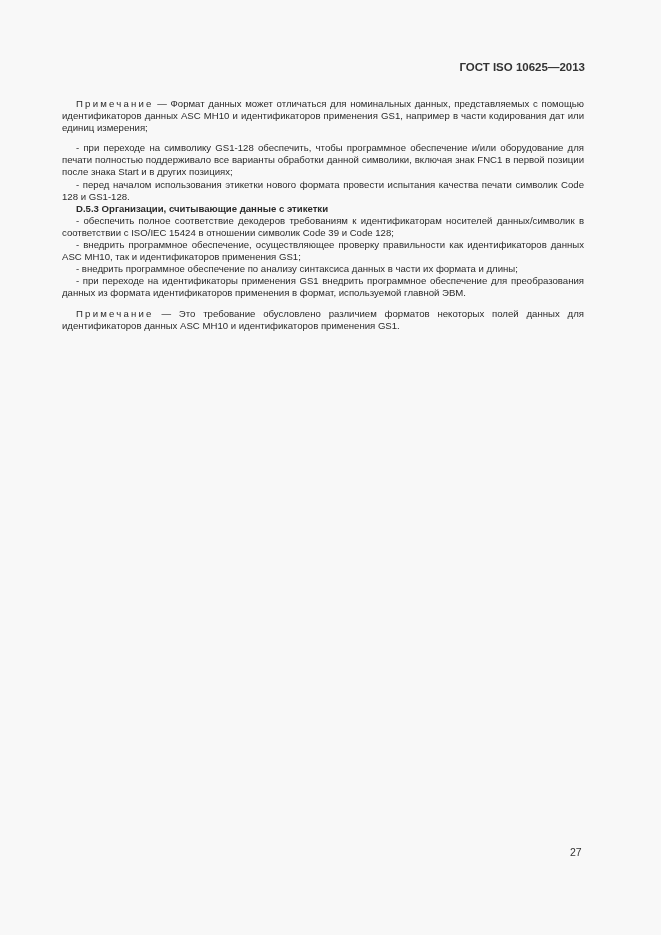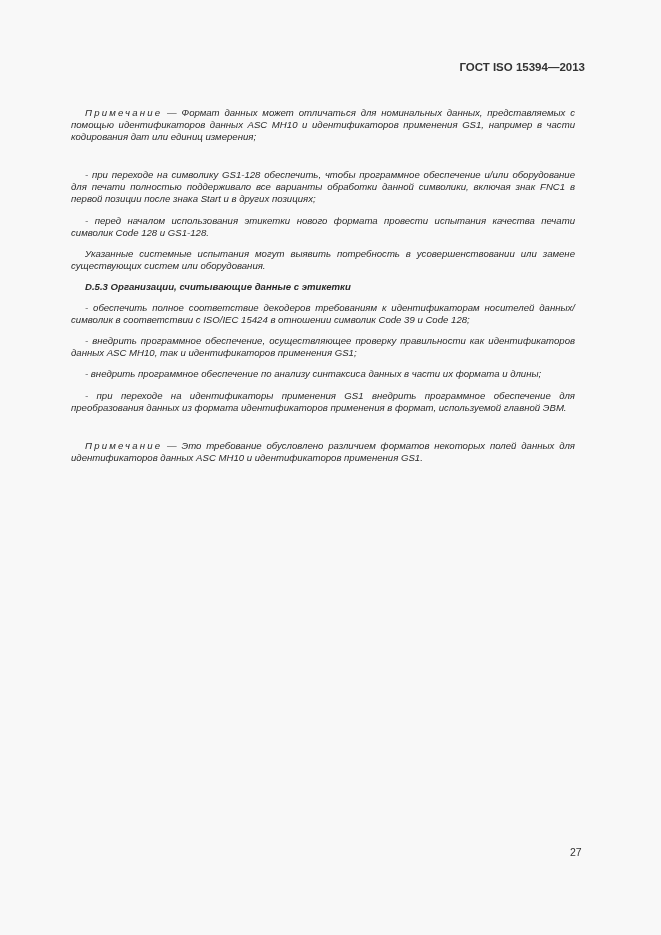--- a/index.html
+++ b/index.html
@@ -13,42 +13,41 @@
   }
   .header {
     position: absolute; top: 61px; right: 76px;
     font-weight: bold; font-size: 11.5px; color: #333;
   }
   .content {
     position: absolute; left: 62px; top: 98px; width: 522px;
     font-size: 9.6px; line-height: 12.1px;
     text-align: justify;
   }
-  .p { margin: 9px; text-indent: 14px; font-style: italic; }
+  .p { margin: 0; text-indent: 14px; }
   .gap { height: 8px; }
   .spaced { letter-spacing: 2.2px; }
   .bold { font-weight: bold; }
   .pagenum {
     position: absolute; top: 846px; left: 570px;
     font-size: 10.5px; color: #333; text-align: center;
   }
 </style>
 </head>
 <body>
 
-<div class="header">ГОСТ ISO 15394—2013</div>
+<div class="header">ГОСТ ISO 10625—2013</div>
 
 <div class="content">
   <p class="p">
     <span class="spaced">Примечание</span><span> — Формат данных может отличаться для номинальных данных, представляемых с помощью идентификаторов данных ASC MH10 и идентификаторов применения GS1, например в части кодирования дат или единиц измерения;</span>
   </p>
   <div class="gap"></div>
   <p class="p">- при переходе на символику GS1-128 обеспечить, чтобы программное обеспечение и/или оборудование для печати полностью поддерживало все варианты обработки данной символики, включая знак FNC1 в первой позиции после знака Start и в других позициях;</p>
   <p class="p">- перед началом использования этикетки нового формата провести испытания качества печати символик Code 128 и GS1-128.</p>
-  <p class="p">Указанные системные испытания могут выявить потребность в усовершенствовании или замене существующих систем или оборудования.</p>
   <p class="p bold">D.5.3 Организации, считывающие данные с этикетки</p>
   <p class="p">- обеспечить полное соответствие декодеров требованиям к идентификаторам носителей данных/символик в соответствии с ISO/IEC 15424 в отношении символик Code 39 и Code 128;</p>
   <p class="p">- внедрить программное обеспечение, осуществляющее проверку правильности как идентификаторов данных ASC MH10, так и идентификаторов применения GS1;</p>
   <p class="p">- внедрить программное обеспечение по анализу синтаксиса данных в части их формата и длины;</p>
   <p class="p">- при переходе на идентификаторы применения GS1 внедрить программное обеспечение для преобразования данных из формата идентификаторов применения в формат, используемой главной ЭВМ.</p>
   <div class="gap"></div>
   <p class="p">
     <span class="spaced">Примечание</span><span> — Это требование обусловлено различием форматов некоторых полей данных для идентификаторов данных ASC MH10 и идентификаторов применения GS1.</span>
   </p>
 </div>

